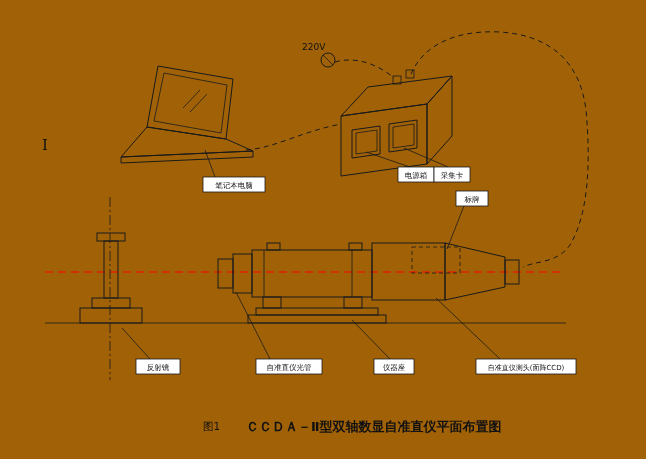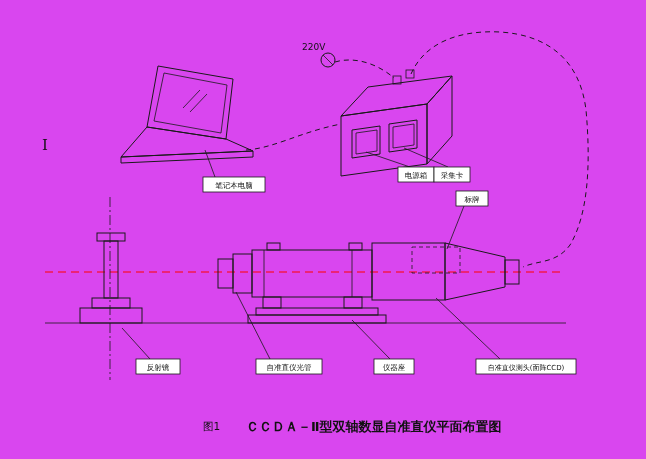--- a/index.html
+++ b/index.html
@@ -1,16 +1,16 @@
 <!DOCTYPE html>
 <html><head>
 <meta charset="utf-8">
 <style>
   html,body{margin:0;padding:0;background:#ffffff;}
-  .canvas{position:relative;width:646px;height:459px;background:#d946ef;overflow:hidden;
+  .canvas{position:relative;width:646px;height:459px;background:#a16207;overflow:hidden;
           font-family:"DejaVu Sans",sans-serif;}
   svg{position:absolute;left:0;top:0;}
   .ink{stroke:#1a1a1a;fill:none;stroke-width:1;}
   .ink-thin{stroke:#1a1a1a;fill:none;stroke-width:0.8;}
   .dash{stroke:#1a1a1a;fill:none;stroke-width:1;stroke-dasharray:5 4;}
   .labelbox{fill:#ffffff;stroke:#1a1a1a;stroke-width:0.8;}
   .lbl{font-family:"DejaVu Sans",sans-serif;font-size:7.5px;fill:#111;text-anchor:middle;}
   .lbl-sm{font-family:"DejaVu Sans",sans-serif;font-size:7px;fill:#111;text-anchor:middle;}
   .volt{font-family:"DejaVu Sans",sans-serif;font-size:9px;fill:#111;}
   .cap-no{font-family:"DejaVu Sans",sans-serif;font-size:10.5px;fill:#111;}

